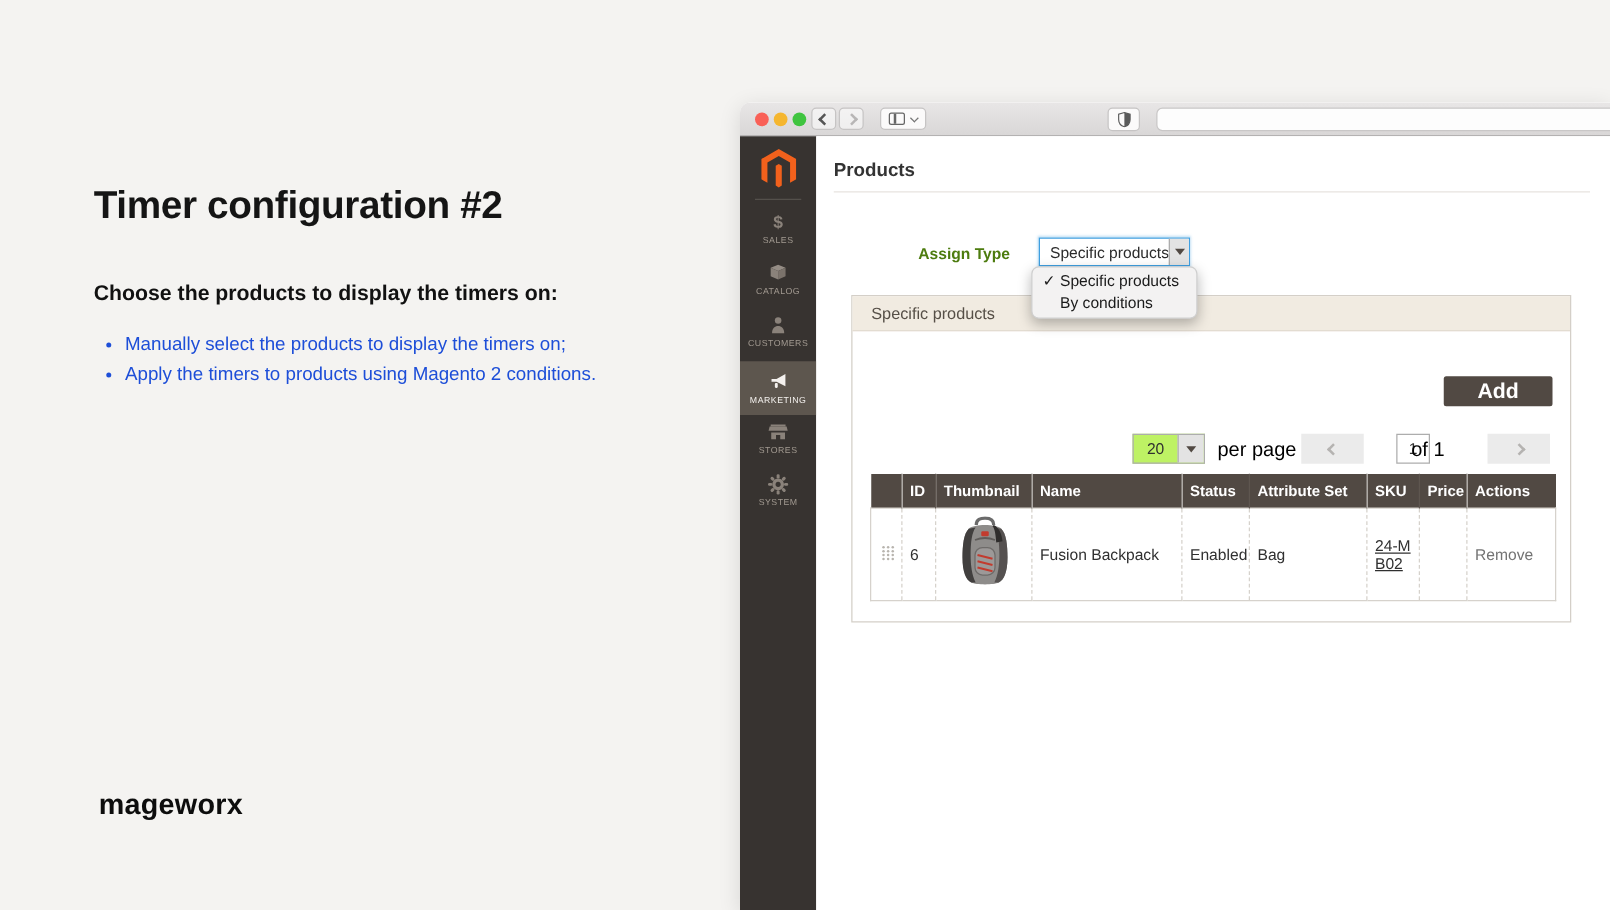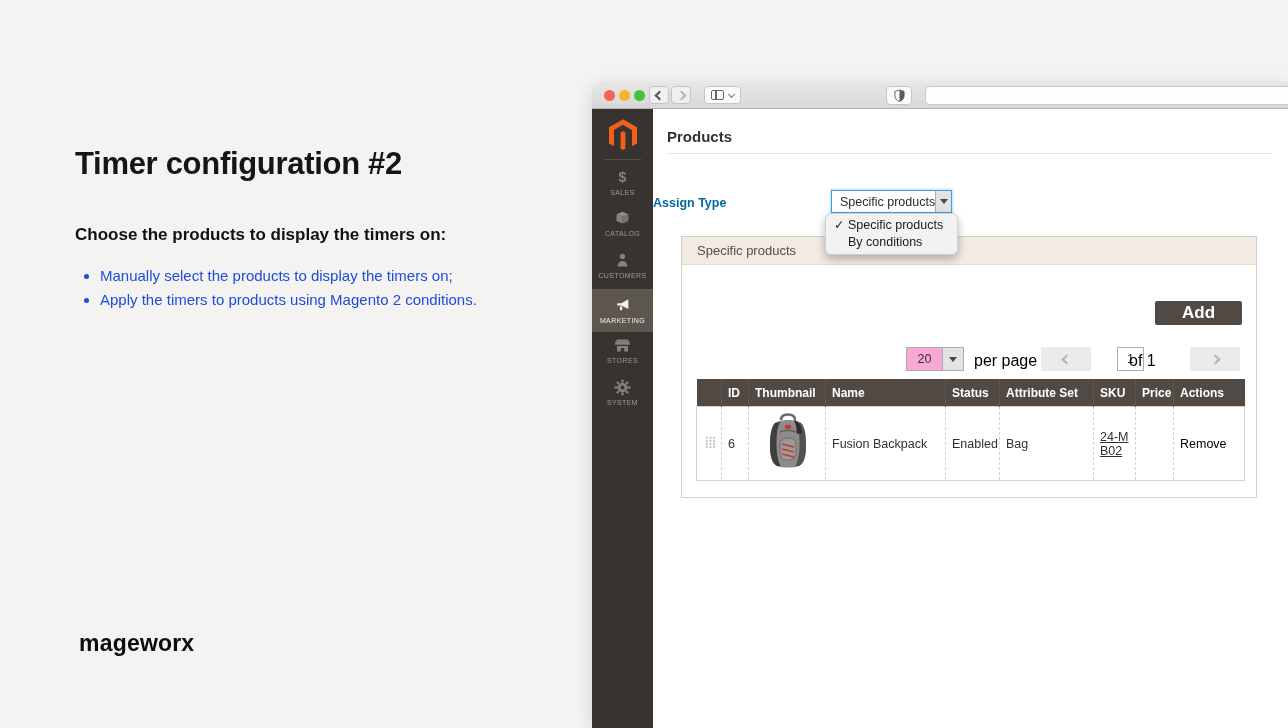--- a/index.html
+++ b/index.html
@@ -39,51 +39,51 @@
   .m-item { position:absolute; left:0; width:61px; text-align:center; cursor:pointer; }
   .m-item .ico { display:block; height:18px; }
   .m-item .lbl { display:block; margin-top:2px; font-size:7px; letter-spacing:0.4px; color:#a29a91; }
   .m-item.active { background:#5d564e; padding:8px 0; }
   .m-item.active .lbl { color:#f4f1ee; }
 
   .content { position:relative; flex:1; background:#fff; }
   .page-title { position:absolute; left:14px; top:19px; font-size:15px; font-weight:700; color:#333; }
   .page-rule { position:absolute; left:14px; top:44px; width:605px; height:1px; background:#e8e4e0; }
 
-  .assign-label { position:absolute; left:0; top:87px; width:155px; text-align:left; font-size:12.5px; font-weight:700; color:#0369a1; }
+  .assign-label { position:absolute; left:0; top:87px; width:155px; text-align:right; font-size:12.5px; font-weight:700; color:#4d7c0f; }
   .select { position:absolute; left:178px; top:81px; width:121px; height:23px; background:#fff; border:1px solid #3f9fe0; box-shadow:0 0 2px 1px rgba(63,159,224,0.35); display:flex; cursor:pointer; }
   .select .val { flex:1; font-size:12.5px; color:#2b2b2b; padding:4px 0 0 8px; white-space:nowrap; }
   .select .arrow-box { width:22px; background:#e3e3e3; border-left:1px solid #adadad; display:flex; align-items:center; justify-content:center; }
   .tri-down { width:0; height:0; border-left:4px solid transparent; border-right:4px solid transparent; border-top:5px solid #514943; }
 
   .dd-menu { position:absolute; left:172px; top:104px; width:133px; background:#f3f2f2; border:1px solid #cfcfcf; border-radius:6px; box-shadow:0 4px 10px rgba(0,0,0,0.28); padding:3px 0; z-index:5; }
   .dd-item { font-size:12.5px; color:#1a1a1a; line-height:17px; padding:0 10px 0 8px; display:flex; cursor:pointer; }
   .dd-item .check { width:14px; flex:none; }
 
   .panel { position:absolute; left:28px; top:127px; width:576px; height:262px; border:1px solid #d4cfc8; background:#fff; }
   .panel-head { height:28px; background:#f1ebe1; border-bottom:1px solid #e3dcd1; font-size:13px; color:#564f47; padding:6px 0 0 15px; }
   .add-btn { position:absolute; left:473px; top:64px; width:87px; height:24px; background:#514943; color:#fff; font-size:17px; font-weight:700; border:none; border-radius:2px; text-align:center; line-height:24px; cursor:pointer; font-family:inherit; }
 
   .pg { position:absolute; top:110px; height:24px; font-size:12.5px; color:#303030; }
-  .pg-select { left:224px; width:58px; border:1px solid #adadad; display:flex; background:#f9a8d4; cursor:pointer;justify-content:center; }
+  .pg-select { left:224px; width:58px; border:1px solid #adadad; display:flex; background:#bef264; cursor:pointer;justify-content:center; }
   .pg-select .val { flex:1; text-align:center; padding-top:4px; }
   .pg-select .arrow-box { width:21px; background:#e3e3e3; border-left:1px solid #adadad; display:flex; align-items:center; justify-content:center; }
   .pg-label { top:115px; height:auto; position:absolute; }
   .pg-btn { width:50px; background:#ebebeb; border:none; display:flex; align-items:center; justify-content:center; cursor:default; }
   .pg-btn .chev { border-color:#b5b3b1; }
   .pg-input { left:435px; width:27px; border:1px solid #adadad; text-align:center; font-size:12.5px; color:#303030; font-family:inherit; background:#fff; }
 
   table.grid { position:absolute; left:14px; top:142px; width:548px; border-collapse:collapse; table-layout:fixed; }
   .grid th { background:#514943; color:#fff; font-size:12px; font-weight:700; text-align:left; padding:7px 4px 6px 6px; white-space:nowrap; overflow:hidden; }
   .grid th + th { border-left:1px solid #5e564f; }
   .grid td { border-bottom:1px solid #d6d2cc; border-top:1px solid #d6d2cc; font-size:12.5px; color:#303030; padding:4px 4px 4px 6px; height:74px; vertical-align:middle; background:#fff; }
   .grid td + td { border-left:1px dashed #d6d2cc; }
   .grid tr td:first-child { border-left:1px solid #d6d2cc; }
   .grid tr td:last-child { border-right:1px solid #d6d2cc; }
-  .remove-link { color:#000000; text-decoration:none; cursor:pointer; }
+  .remove-link { color:#737373; text-decoration:none; cursor:pointer; }
   .sku-cell { word-break:break-all; line-height:14px;text-decoration:underline; }
 </style>
 </head>
 <body>
 
 <div class="canvas">
 
   <h1 class="slide-title">Timer configuration #2</h1>
   <p class="slide-subtitle">Choose the products to display the timers on:</p>
   <ul class="slide-bullets">

